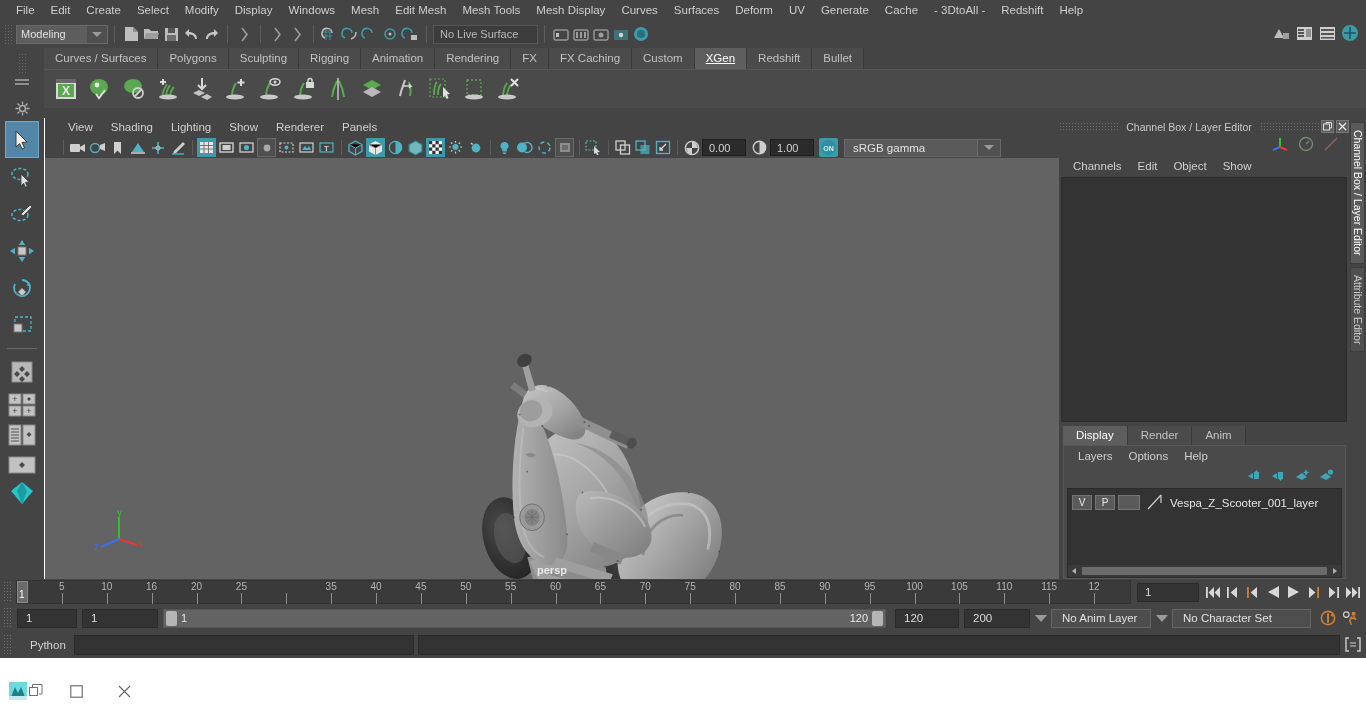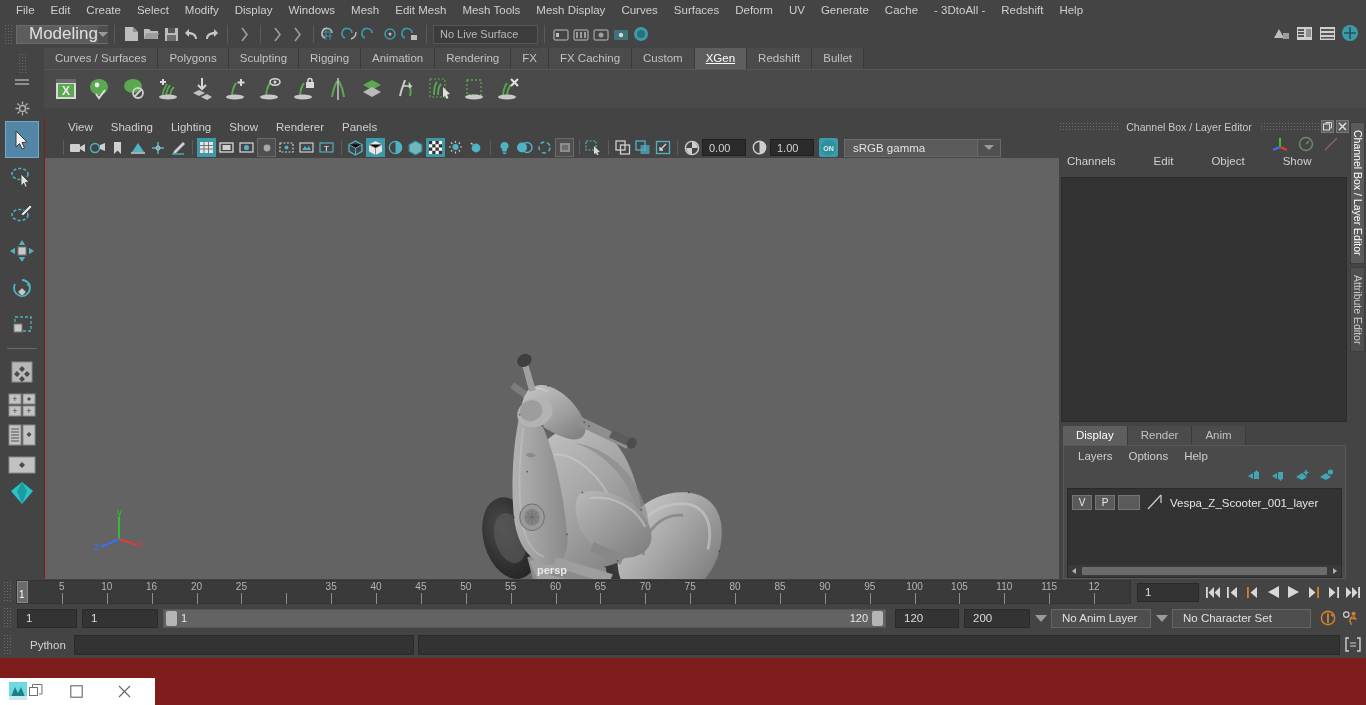--- a/index.html
+++ b/index.html
@@ -4,33 +4,33 @@
 <style>
   * { box-sizing: border-box; margin:0; padding:0; }
   html,body { width:1366px; height:705px; overflow:hidden; }
   body {
     background:#444444;
     font-family:"Liberation Sans", sans-serif;
     font-size:11px;
     color:#c8c8c8;
     -webkit-font-smoothing:antialiased;
   }
-  .app { position:relative; width:1366px; height:705px; background:#7f1d1d; }
+  .app { position:relative; width:1366px; height:705px; background:#ffffff; }
 
   
   .menubar { height:20px; background:#444444; display:flex; align-items:center; padding-left:8px; }
   .menubar .mi { padding:0 8px; font-size:11.5px; color:#cfcfcf; line-height:20px; cursor:default; white-space:nowrap;}
 
   
   .statusline { height:28px; background:#444444; display:flex; align-items:center; padding-left:4px; gap:0; position:relative;}
   .grip { width:9px; height:20px;
     background-image:radial-gradient(#6e6e6e 35%, transparent 36%);
     background-size:3px 3px; opacity:.85; margin-right:3px; flex:none;}
   .mode-select { display:flex; align-items:center; width:92px; height:19px; background:#5d5d5d; border:1px solid #6a6a6a; }
-  .mode-select .lbl { flex:1; padding-left:12px; font-size:17px; color:#e0e0e0; }
+  .mode-select .lbl { flex:1; padding-left:4px; font-size:11px; color:#e0e0e0; }
   .mode-select .arw { width:20px; height:100%; background:#4f4f4f; display:flex; align-items:center; justify-content:center;}
   .tri-d { width:0;height:0;border-left:5px solid transparent;border-right:5px solid transparent;border-top:5px solid #9a9a9a;}
   .sep { width:1px; height:18px; background:#5b5b5b; margin:0 6px; flex:none;}
   .sicon { width:20px; height:20px; display:flex; align-items:center; justify-content:center; flex:none; color:#c9c9c9;}
   .sicon svg { display:block; }
   .nolive { width:105px; height:19px; background:#3c3c3c; border:1px solid #555; display:flex; align-items:center; padding-left:6px; font-size:11px; color:#b9b9b9;}
   .statusline .right { position:absolute; right:6px; top:3px; display:flex; gap:3px; align-items:center;}
 
   
   .shelfwrap { display:flex; background:#444; }
@@ -72,21 +72,21 @@
   .axis-gizmo { position:absolute; left:48px; bottom:22px; width:60px; height:50px;}
 
   
   .rpanel { width:290px; background:#444; display:flex; flex-direction:column; }
   .rp-title { height:17px; display:flex; align-items:center; font-size:10.5px; color:#c9c9c9; position:relative;}
   .dots { flex:1; height:10px; background-image:radial-gradient(#6e6e6e 35%, transparent 36%); background-size:3px 3px;}
   .rp-title .t { padding:0 8px; white-space:nowrap;}
   .rp-btn { width:13px;height:13px;background:#5e5e5e;border:1px solid #777;display:flex;align-items:center;
             justify-content:center;margin-left:2px;font-size:9px;color:#e0e0e0;}
   .cb-iconrow { height:20px; display:flex; align-items:center; justify-content:flex-end; padding-right:10px; gap:9px;}
-  .cb-menu { height:22px; display:flex; gap:22px;}
+  .cb-menu { height:22px; display:flex; align-items:center; padding-left:6px;}
   .cb-menu .mi { padding:0 8px; font-size:11.5px; color:#cfcfcf;}
   .cb-body { flex:1; background:#333333; margin:0 2px; border:1px solid #2c2c2c;}
   .le-tabs { height:19px; display:flex; align-items:flex-end; padding-left:4px; margin-top:4px;}
   .le-tab { height:19px;line-height:19px;padding:0 13px;font-size:11.5px;background:#4b4b4b;color:#c2c2c2;
             border-right:1px solid #3a3a3a;}
   .le-tab.active { background:#5e5e5e;color:#fff;}
   .le-box { margin:0 3px 0 4px; background:#4a4a4a; border:1px solid #585858; height:134px; display:flex; flex-direction:column;}
   .le-menu { height:20px; display:flex; align-items:center; padding-left:6px;}
   .le-menu .mi { padding:0 8px; font-size:11.5px; color:#cfcfcf;}
   .le-arrows { height:20px; display:flex; align-items:center; justify-content:flex-end; gap:9px; padding-right:11px;}

